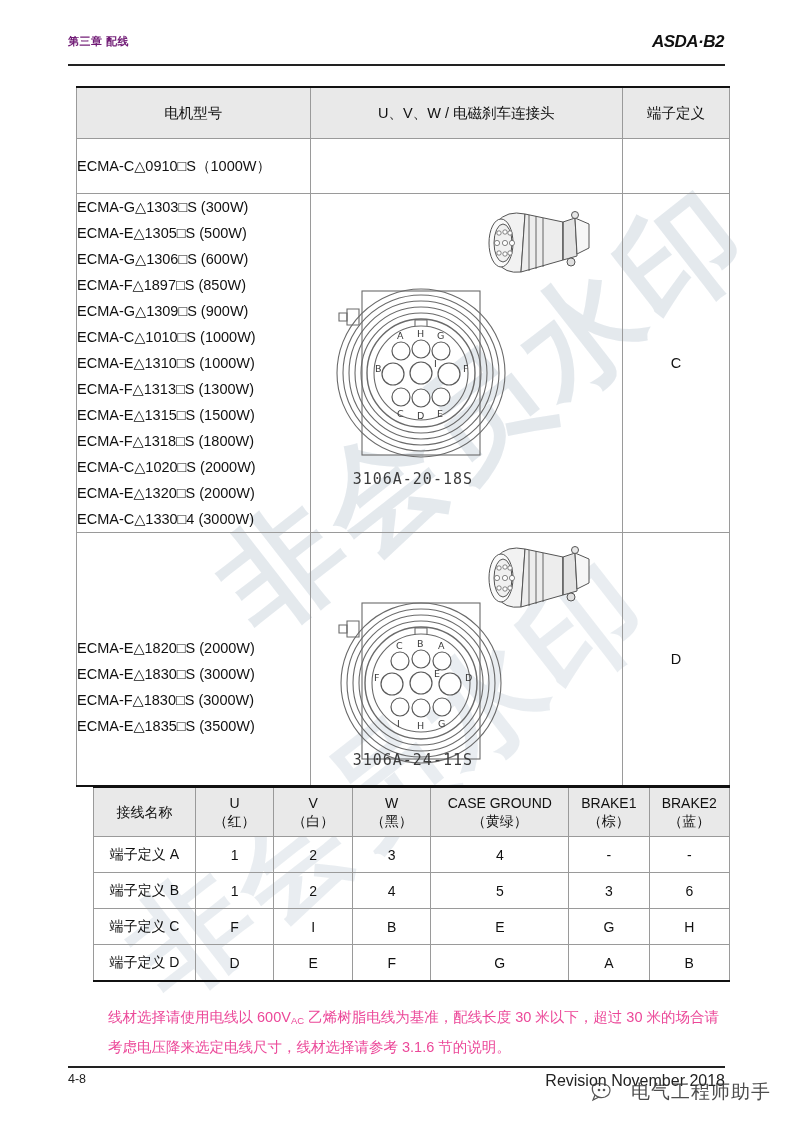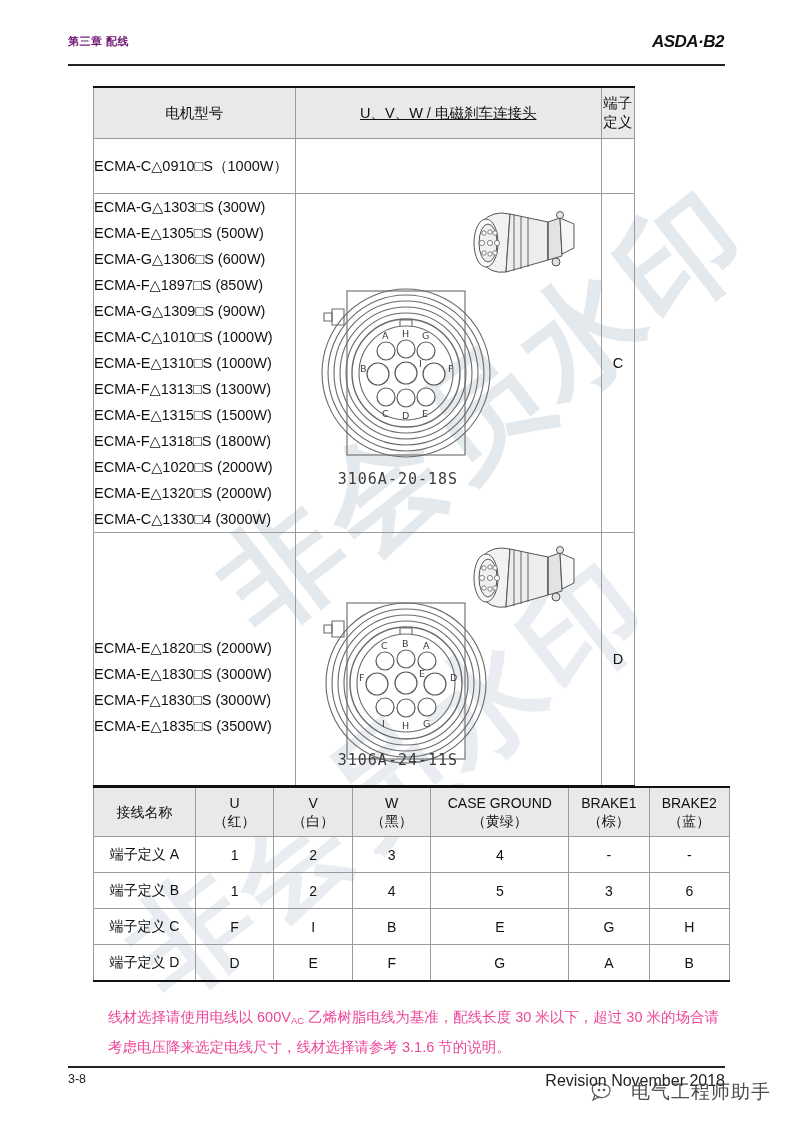--- a/index.html
+++ b/index.html
@@ -89,44 +89,44 @@
     top: 64px;
     width: 657px;
     height: 2px;
     background: #222;
     z-index: 3;
   }
 
   
   .main-table {
     position: absolute;
-    left: 93px;
+    left: 76px;
     top: 86px;
-    width: 542px;
+    width: 654px;
     border-collapse: collapse;
     z-index: 2;
     background: transparent;
   }
   .main-table td, .main-table th {
     border: 1px solid #9a9a9a;
     padding: 0;
     vertical-align: middle;
     background: transparent;
   }
   .main-table thead th {
     background: #e9e9e9;
     height: 50px;
     font-size: 14.5px;
     font-weight: 400;
     color: #111;
     text-align: center;
     border-top: 2.5px solid #111;
   }
   .col-model { width: 228px; }
-  .col-conn  { width: 305px; text-decoration: underline; }
+  .col-conn  { width: 305px; }
   .col-term  { width: 104px; }
 
   .cell-model {
     padding: 8px 0 8px 10px;
     font-size: 14.5px;
     line-height: 26px;
     color: #111;
   }
   .cell-model .mrow { white-space: nowrap; }
   .cell-term {
@@ -536,21 +536,21 @@
       <td>B</td>
     </tr>
   </tbody>
 </table>
 
 <div class="note">
   <span>线材选择请使用电线以 600V</span><sub>AC</sub><span> 乙烯树脂电线为基准，配线长度 30 米以下，超过 30 米的</span><span>场合请考虑电压降来选定电线尺寸，线材选择请参考 3.1.6 节的说明。</span>
 </div>
 
 <div class="footer-rule"></div>
-<div class="footer-left">3-8</div>
+<div class="footer-left">4-8</div>
 <div class="footer-right">Revision November 2018</div>
 
 <div class="wm-bottom">
   <svg width="24" height="20" viewBox="0 0 24 20">
     <path d="M3 3 Q1 9 5 13 Q9 17 15 15 Q20 13 20 8 Q20 3 13 2 Q6 1 3 3 Z" fill="none" stroke="#444" stroke-width="1.2"></path>
     <path d="M5 13 L3 18 L9 15" fill="none" stroke="#444" stroke-width="1.2"></path>
     <circle cx="9" cy="8" r="1.3" fill="#444"></circle>
     <circle cx="14" cy="8" r="1.3" fill="#444"></circle>
   </svg>
   <span class="wm-text">电气工程师助手</span>

